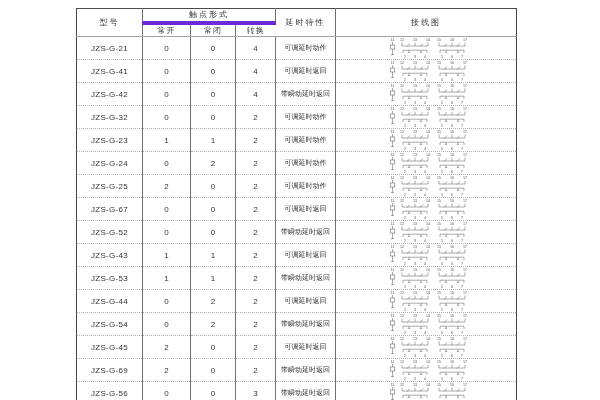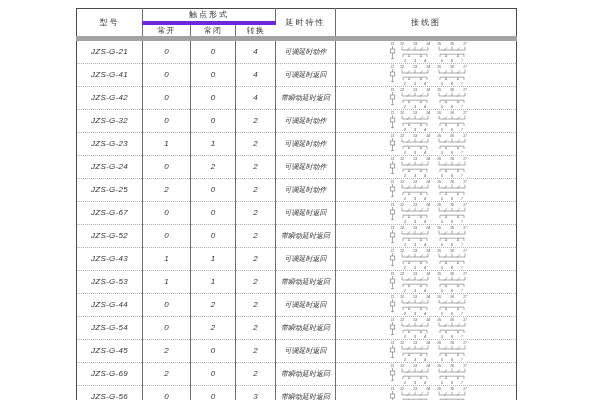--- a/index.html
+++ b/index.html
@@ -10,22 +10,22 @@
     border:1px solid #4a4a4a; }
   col.c-model{width:66px} col.c-no{width:48px} col.c-nc{width:45px}
   col.c-co{width:40px} col.c-delay{width:60px} col.c-diag{width:181px}
   th, td { border-right:1px solid #6f6f6f; font-weight:normal;
     text-align:center; vertical-align:middle; overflow:hidden; white-space:nowrap; }
   th:last-child, td:last-child { border-right:none; }
   thead tr { height:14px; }
   thead th { font-size:8px; color:#3a3a3a; letter-spacing:2px; }
   th.hdr-group { border-bottom:4px solid #6d28d9;margin-left:48px; }
   thead tr.sub th { letter-spacing:1px;font-family:Liberation Serif, serif; }
-  thead th[rowspan], thead tr.sub th { border-bottom:5px solid #a3a3a3; }
-  tbody tr { height:22.3px;font-style:italic; }
+  thead th[rowspan], thead tr.sub th { border-bottom:1px solid #a3a3a3; }
+  tbody tr { height:22.3px; }
   tbody tr + tr td { border-top:1px dotted #b3b3b3; }
   td.model { font-size:8px; letter-spacing:0.3px; }
   td.num { font-size:8px; }
   td.delay { font-size:7px; letter-spacing:0; }
   td.diag { text-align:left; padding-left:52px; }
   svg.wiring { display:block; }
   svg.wiring text { font-size:3.6px; fill:#555; stroke:none;
     font-family:"Liberation Sans","DejaVu Sans",sans-serif; }
   svg.wiring line, svg.wiring rect, svg.wiring path { stroke:#555;
     stroke-width:0.5; fill:none; }

